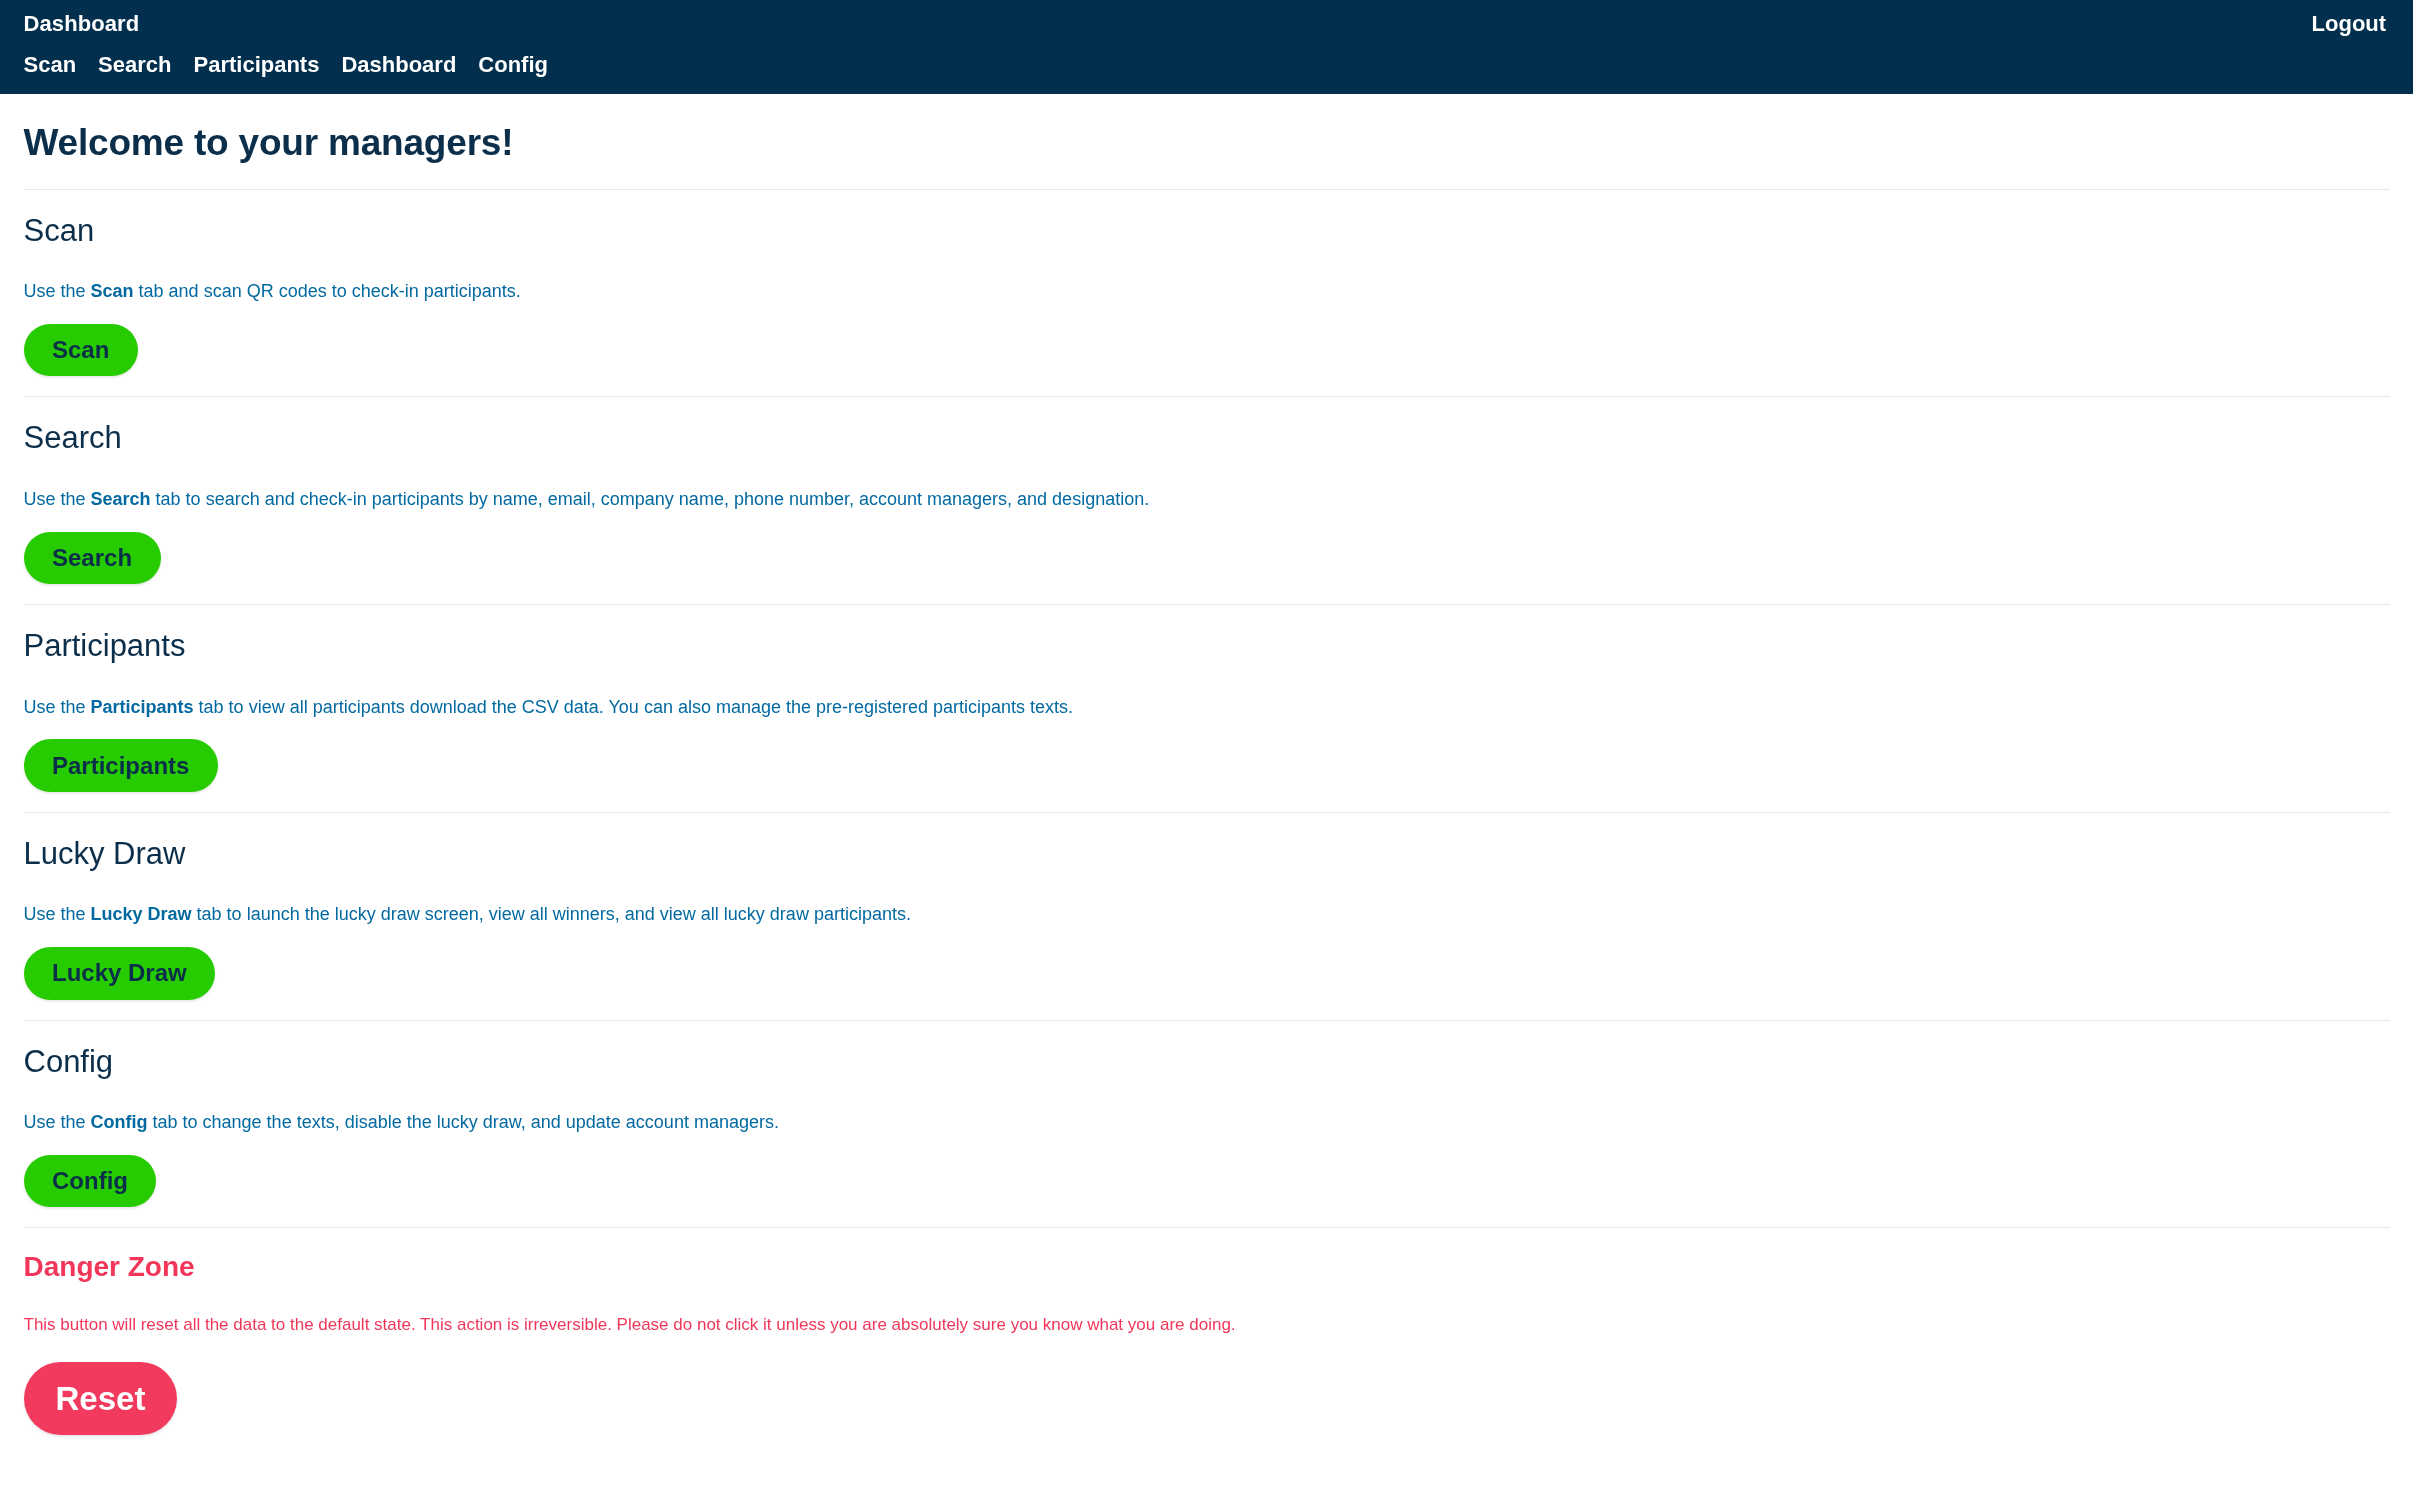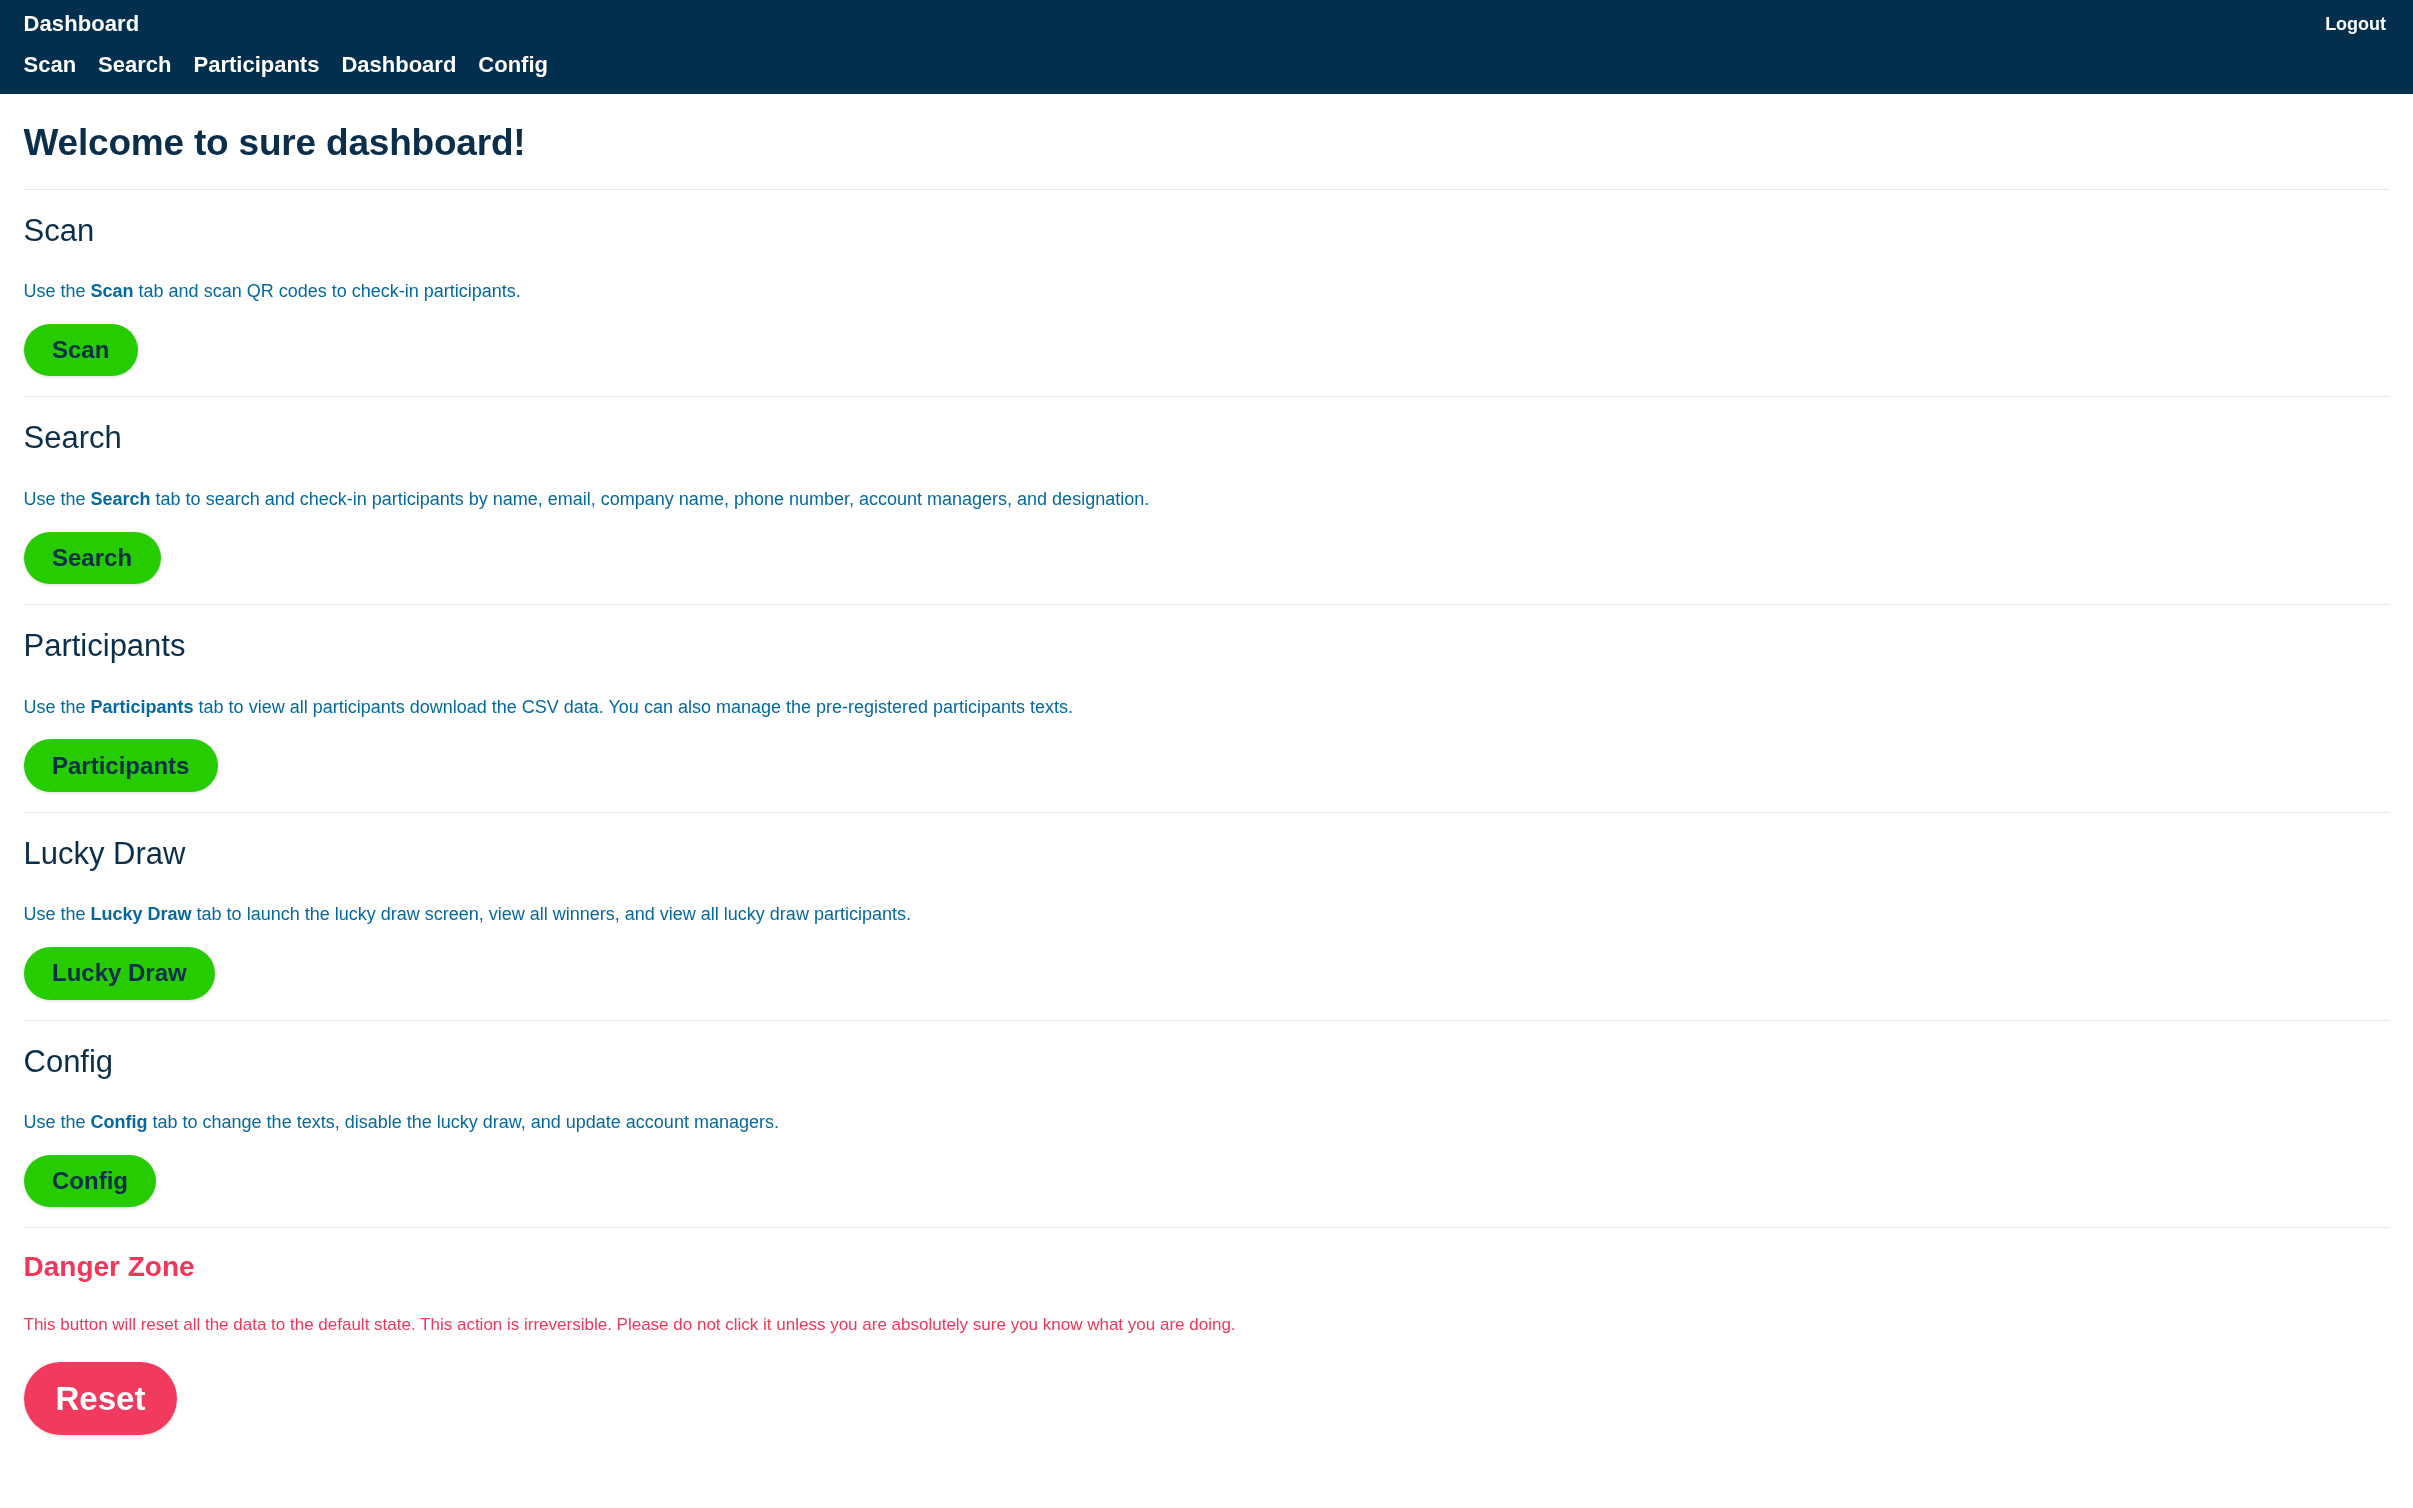--- a/index.html
+++ b/index.html
@@ -31,21 +31,21 @@
   .brand {
     color: #ffffff;
     font-size: 22px;
     font-weight: bold;
     line-height: 28.5px;
     letter-spacing: 0.1px;
     cursor: pointer;
   }
   .logout {
     color: #ffffff;
-    font-size: 18px;
+    font-size: 22px;
     font-weight: bold;
     line-height: 28.5px;
     text-decoration: none;
     cursor: pointer;
     padding-right: 3.4px;
   }
   .navlinks {
     display: flex;
     gap: 22px;
     align-items: center;
@@ -152,21 +152,21 @@
     <span class="navlink">Scan</span>
     <span class="navlink">Search</span>
     <span class="navlink">Participants</span>
     <span class="navlink">Dashboard</span>
     <span class="navlink">Config</span>
   </div>
 </div>
 
 <div class="page">
 
-  <h1 class="page-title">Welcome to sure dashboard!</h1>
+  <h1 class="page-title">Welcome to your managers!</h1>
 
   <hr class="divider">
 
   <div class="section">
     <h2 class="section-title">Scan</h2>
     <p class="section-desc"><span>Use the </span><b>Scan</b><span> tab and scan QR codes to check-in participants.</span></p>
     <button class="btn btn-green">Scan</button>
   </div>
 
   <hr class="divider">

